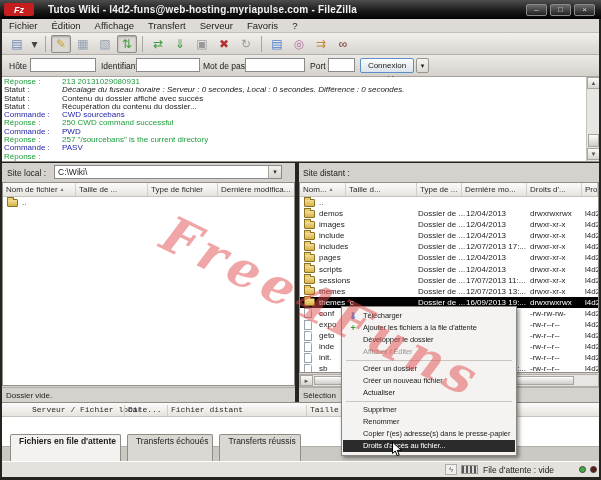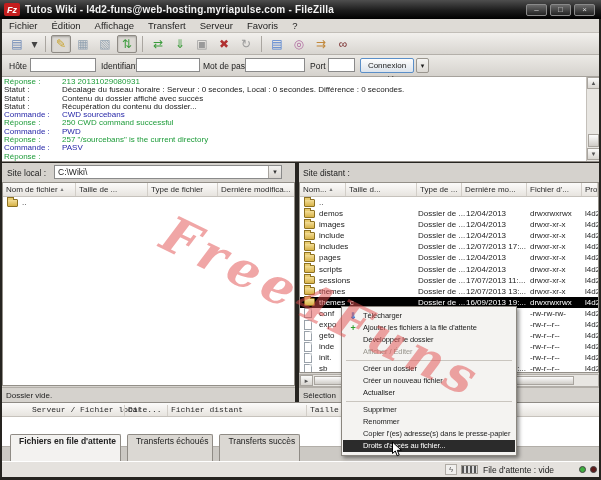--- a/index.html
+++ b/index.html
@@ -2,22 +2,22 @@
 <html><head>
 <meta charset="utf-8">
 <style>
   html,body{margin:0;padding:0;background:#555;}
   *{box-sizing:border-box;}
   .window{position:relative;width:601px;height:480px;background:#262420;overflow:hidden;
           font-family:"Liberation Sans",sans-serif;-webkit-font-smoothing:antialiased;}
   
   .titlebar{position:absolute;left:0;top:0;width:601px;height:19px;
             background:linear-gradient(#4e4e4e,#1c1c1c 55%,#000);display:flex;align-items:center;padding:0 4px;}
-  .logo{width:16px;height:13px;background:#c41e1e;border-radius:2px;color:#fff;font-size:9px;font-weight:bold;
-        font-style:italic;display:flex;align-items:center;justify-content:center;margin-right:5px;}
+  .logo{width:30px;height:13px;background:#c41e1e;border-radius:2px;color:#fff;font-size:9px;font-weight:bold;
+        font-style:italic;display:flex;align-items:center;justify-content:center;margin-right:14px;}
   .title{color:#f2f2f2;font-size:10px;font-weight:bold;letter-spacing:.2px;flex:1;white-space:nowrap;overflow:hidden;}
   .winbtns{display:flex;gap:3px;margin-right:2px;}
   .wbtn{width:21px;height:12px;border:1px solid #8a8a8a;border-radius:2px;background:linear-gradient(#6b6b6b,#232323);
         color:#ddd;font-size:8px;line-height:10px;text-align:center;cursor:default;}
   
   .menubar{position:absolute;left:2px;top:19px;width:597px;height:14px;background:#dedbd6;border-bottom:1px solid #c2beb8;
            display:flex;align-items:flex-end;font-size:9.5px;color:#1c1c1c;}
   .menu-item{padding:0 7px;height:100%;display:flex;align-items:center;}
   
   .toolbar{position:absolute;left:2px;top:33px;width:597px;height:22px;
@@ -205,21 +205,21 @@
   </div>
 
   <div class="log">
     <div id="loglines">
         <div class="log-line">
           <span class="log-label" style="color: rgb(30, 156, 58);">Réponse :</span>
           <span class="log-text" style="color: rgb(30, 156, 58);">213 20131029080931</span>
         </div>
         <div class="log-line">
           <span class="log-label" style="color: rgb(26, 26, 26);">Statut :</span>
-          <span class="log-text" style="color: rgb(26, 26, 26);">Décalage du fuseau horaire : Serveur : 0 secondes, Local : 0 secondes. Différence : 0 secondes.</span>
+          <span class="log-text" style="color: rgb(26, 26, 26); font-style: italic;">Décalage du fuseau horaire : Serveur : 0 secondes, Local : 0 secondes. Différence : 0 secondes.</span>
         </div>
         <div class="log-line">
           <span class="log-label" style="color: rgb(26, 26, 26);">Statut :</span>
           <span class="log-text" style="color: rgb(26, 26, 26);">Contenu du dossier affiché avec succès</span>
         </div>
         <div class="log-line">
           <span class="log-label" style="color: rgb(26, 26, 26);">Statut :</span>
           <span class="log-text" style="color: rgb(26, 26, 26);">Récupération du contenu du dossier...</span>
         </div>
         <div class="log-line">
@@ -300,21 +300,21 @@
           <span class="hcell" style="width: 71px;">
             <span>Taille d...</span>
           </span>
           <span class="hcell" style="width: 45px;">
             <span>Type de ...</span>
           </span>
           <span class="hcell" style="width: 65px;">
             <span>Dernière mo...</span>
           </span>
           <span class="hcell" style="width: 55px;">
-            <span>Fichier d'...</span>
+            <span>Droits d'...</span>
           </span>
           <span class="hcell" style="width: 16px;">
             <span>Pro</span>
           </span>
         </div>
       <div class="rows" id="remote-rows">
           <div class="frow">
             <span class="fi-folder" style="left: 4px;"></span>
             <span style="left: 19px;">..</span>
           </div>
@@ -446,21 +446,21 @@
         <span class="qsep" style="left: 122px;"></span>
         <span class="qsep" style="left: 165px;"></span>
         <span class="qsep" style="left: 304px;"></span>
         <span class="qsep" style="left: 348px;"></span>
       </div>
   </div>
 
   <div class="tabsbar" id="tabsbar">
       <span class="tab active">Fichiers en file d'attente</span>
       <span class="tab">Transferts échoués</span>
-      <span class="tab">Transferts succès</span>
+      <span class="tab">Transferts réussis</span>
     </div>
 
   <div class="statusbar">
     <span class="sb-bolt">ϟ</span>
     <span class="sb-badge"></span>
     <span class="sb-queue-text">File d'attente : vide</span>
     <span class="led" id="led-on" style="left: 577px; background: rgb(63, 174, 63);"></span>
     <span class="led" id="led-off" style="left: 588px; background: rgb(95, 26, 26);"></span>
   </div>
 

